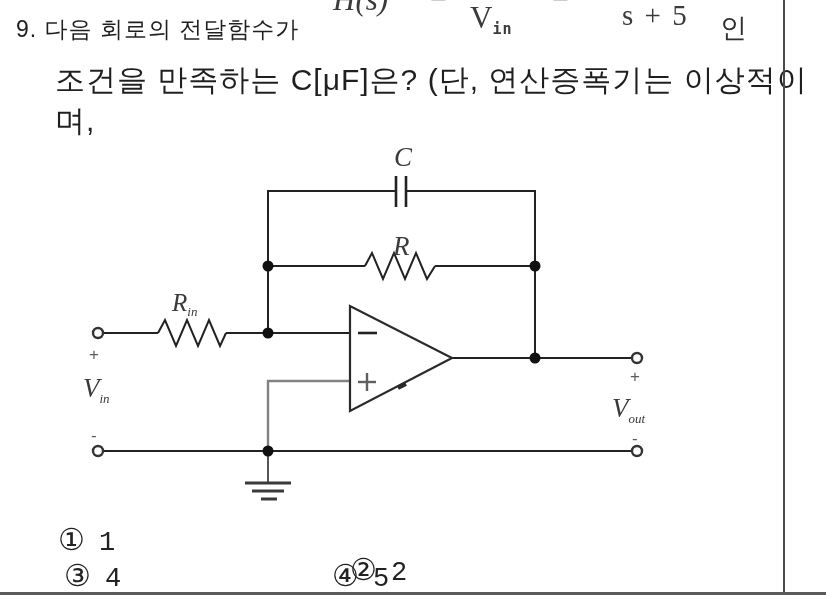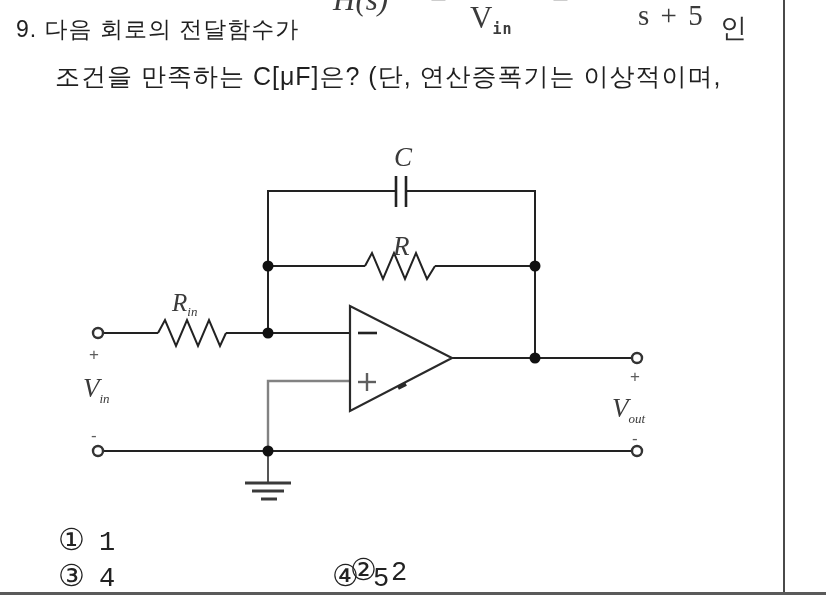--- a/index.html
+++ b/index.html
@@ -11,42 +11,42 @@
   .vborder{position:absolute;top:0;left:783px;width:2px;height:595px;background:#4a4a4a;}
   .hborder{position:absolute;left:0;top:592px;width:826px;height:3px;background:#5a5a5a;}
 
   
   .f-serif{font-family:"Liberation Serif","DejaVu Serif",serif;color:#3b3b3b;}
   .f-hs{position:absolute;left:333px;top:-18px;font-size:31px;font-style:italic;}
   .f-eq1{position:absolute;left:430px;top:-20px;font-size:30px;}
   .f-den1{position:absolute;left:470px;top:0px;font-size:31px;font-style:normal;}
   .f-den1 .sub{font-family:"DejaVu Sans Mono",monospace;font-size:15px;font-weight:bold;font-style:normal;vertical-align:-6px;letter-spacing:1px;}
   .f-eq2{position:absolute;left:552px;top:-20px;font-size:30px;}
-  .f-den2{position:absolute;left:622px;top:-1px;font-size:29px;letter-spacing:2px;margin-left:16px;}
+  .f-den2{position:absolute;left:622px;top:-1px;font-size:29px;letter-spacing:2px;}
   .f-in{position:absolute;left:720px;top:10px;font-size:27px;color:#2e2e2e;}
 
   
   .q-line1{position:absolute;left:16px;top:14px;font-size:23px;letter-spacing:1px;}
-  .q-line2{position:absolute;left:55px;top:60px;font-size:25px;letter-spacing:1px;}
+  .q-line2{position:absolute;left:55px;top:60px;font-size:30px;letter-spacing:1px;}
   .q-line3{position:absolute;left:55px;top:94px;font-size:25px;letter-spacing:1px;}
   .q-line3 .sub{font-size:14px;vertical-align:-5px;letter-spacing:0;}
 
   
   .circuit{position:absolute;left:0;top:0;}
   .clabel{font-family:"Liberation Serif","DejaVu Serif",serif;font-style:italic;fill:#3a3a3a;}
   .csub{font-size:13px;}
   .pmark{font-family:"Liberation Sans",sans-serif;font-style:normal;font-size:17px;fill:#5c5c5c;}
 
   
   .opt{position:absolute;font-size:27px;color:#222;white-space:nowrap;font-family:Liberation Mono, monospace;}
   .opt .marker{font-size:30px;color:#222;}
   .opt .val{margin-left:14px;}
   .opt1{left:58px;top:522px;}
   .opt2{left:350px;top:552px;}
-  .opt3{left:58px;top:558px;}
+  .opt3{left:64px;top:558px;}
   .opt4{left:332px;top:558px;}
 </style>
 </head>
 <body>
 
 <div class="page">
 
   <span class="f-serif f-hs">H(s)</span>
   <span class="f-serif f-eq1">=</span>
   <span class="f-serif f-den1"><span>V</span><span class="sub">in</span></span>

